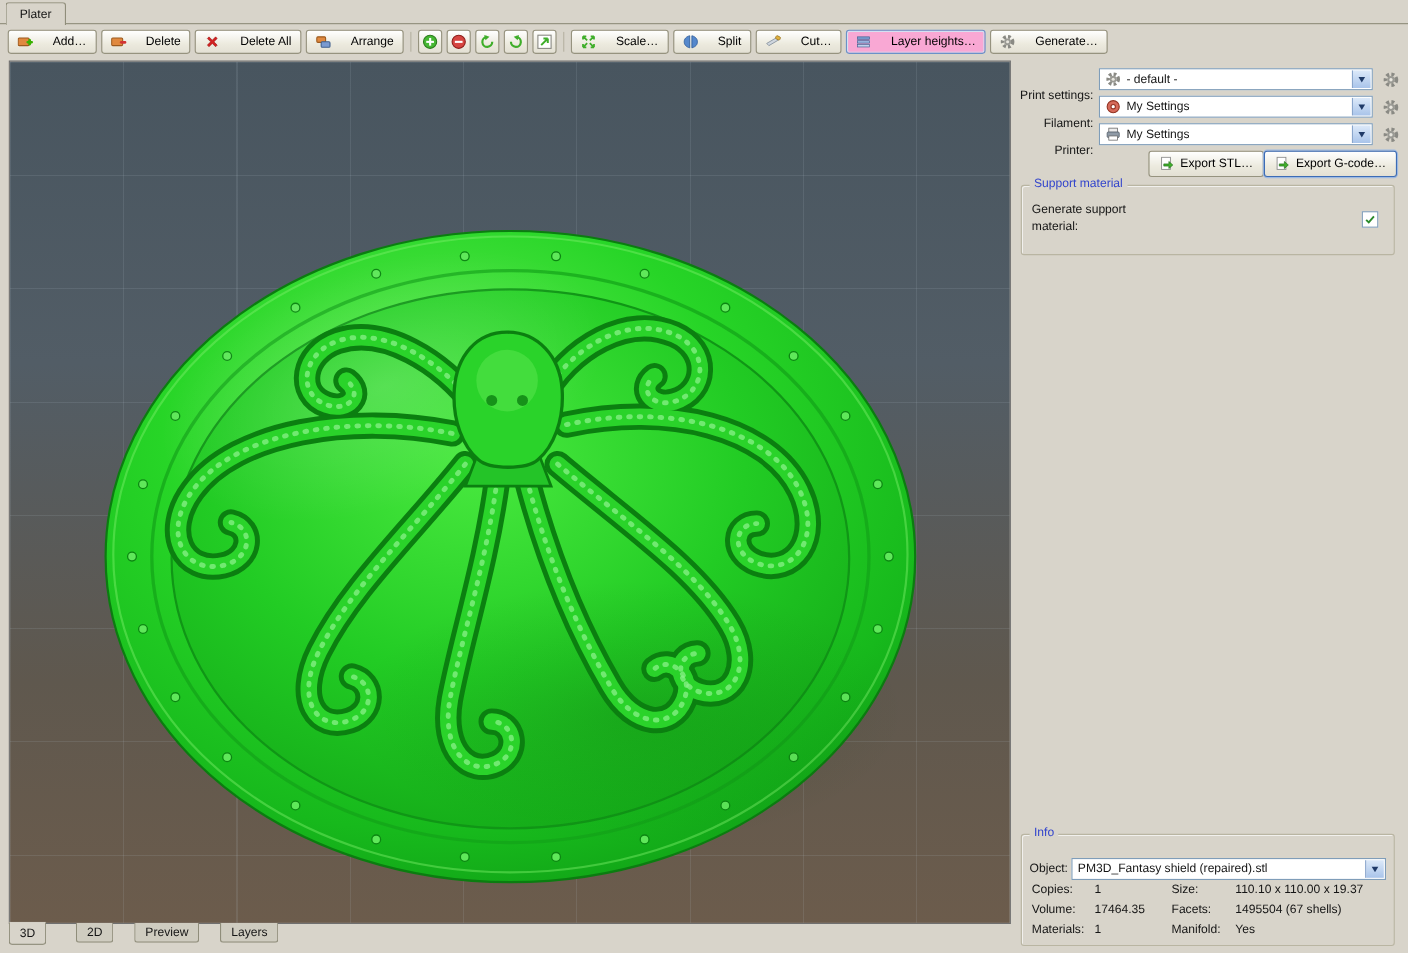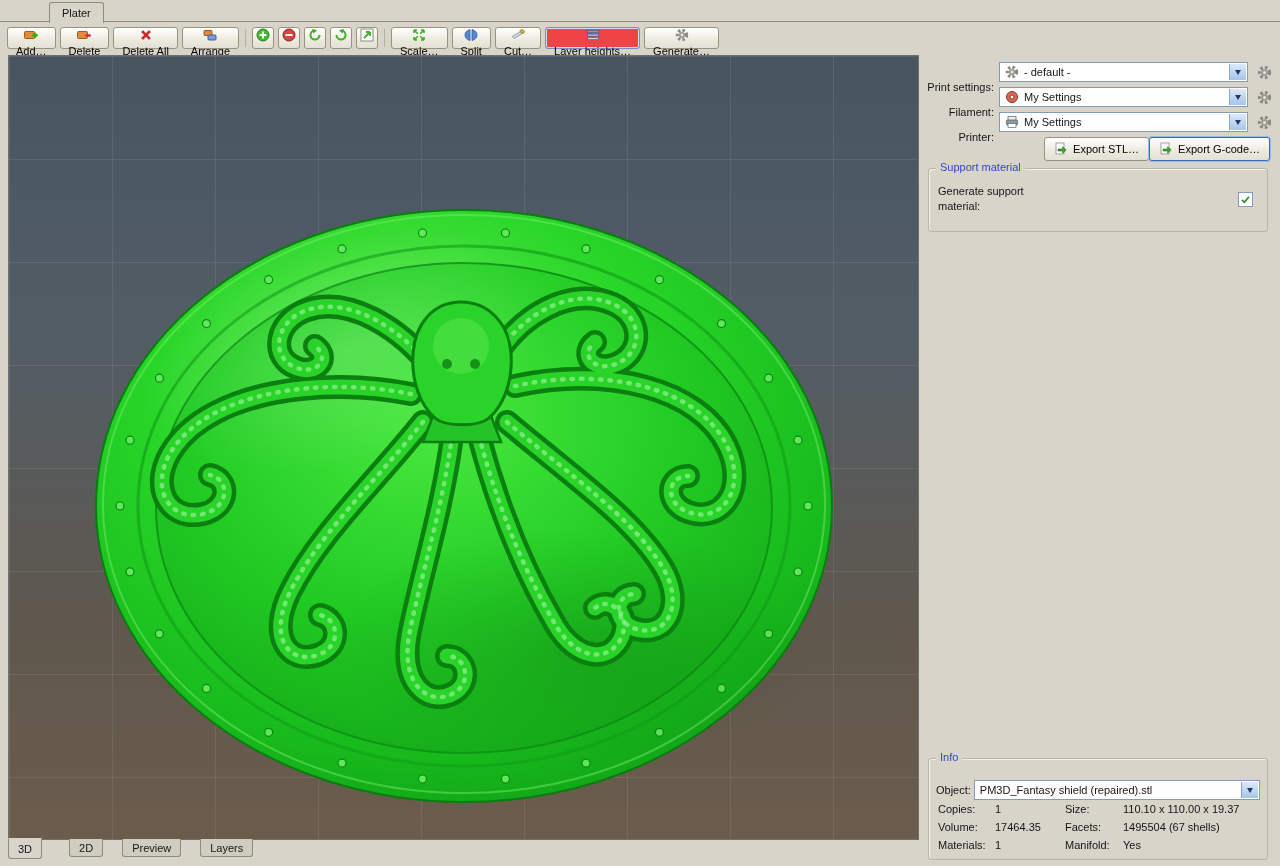--- a/index.html
+++ b/index.html
@@ -7,33 +7,33 @@
     width:1280px; height:866px; position:relative; overflow:hidden;
     background:#d8d4ca; color:#151515;
     font-family:"Liberation Sans", sans-serif; font-size:11px;
     -webkit-font-smoothing:antialiased;
   }
 
   
   .tab-plater {
     position:absolute; left:5px; top:2px; height:20px; padding:0 12px;
     background:#d8d4ca; border:1px solid #8f8d7a; border-bottom:none;
-    border-radius:3px 3px 0 0; display:flex; align-items:center; z-index:3;margin-left:44px;
+    border-radius:3px 3px 0 0; display:flex; align-items:center; z-index:3;
   }
   .tabstrip-line { position:absolute; left:0; right:0; top:21px; height:1px; background:#8f8d7a; z-index:1; }
 
   
   .toolbar { position:absolute; left:7px; top:26px; height:24px; display:flex; align-items:center; gap:4px; }
   .tbtn {
-    display:inline-flex; align-items:center; gap:3px; height:22px; padding:0 8px;
+    display:inline-flex; align-items:center; gap:18px; height:22px; padding:0 8px;
     background:linear-gradient(#ffffff,#eceade 60%,#e3e0d4);
-    border:1px solid #96937f; border-radius:3px; font-size:11px; cursor:default; white-space:nowrap;flex-direction:column;
+    border:1px solid #96937f; border-radius:3px; font-size:11px; cursor:default; white-space:nowrap;
   }
   .tbtn.icon-only { padding:0 3px; }
-  .tbtn.active { background:#ef4444; border-color:#6a92c8; box-shadow:inset 0 0 0 1px #d3e0f2; }
+  .tbtn.active { background:#f9a8d4; border-color:#6a92c8; box-shadow:inset 0 0 0 1px #d3e0f2; }
   .tbsep { width:1px; height:18px; background:#b5b1a1; margin:0 2px; }
   .ic { width:14px; height:14px; flex:none; display:block; }
   .ic.flip { transform:scaleX(-1); }
 
   
   .viewport {
     position:absolute; left:8px; top:55px; width:909px; height:783px;
     border:1px solid #6f6f6f;
     background-image:
       repeating-linear-gradient(to right, rgba(190,205,216,.12) 0 1px, transparent 1px 103px),

